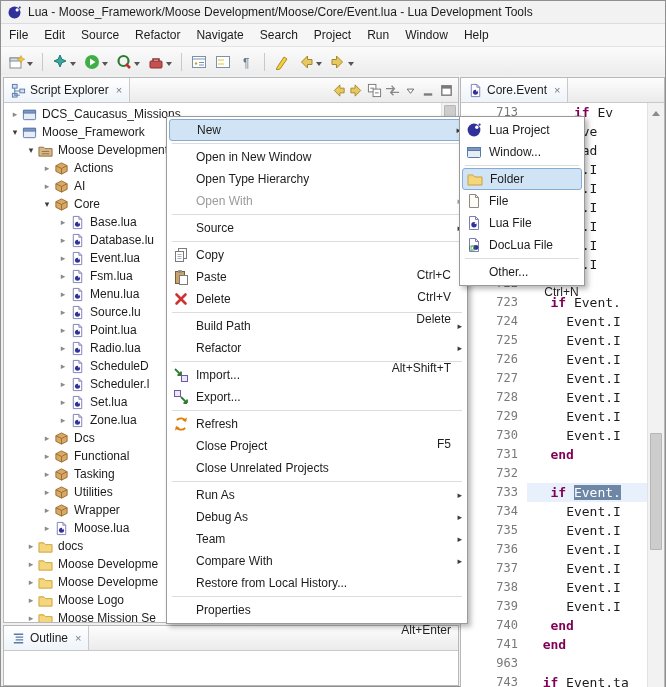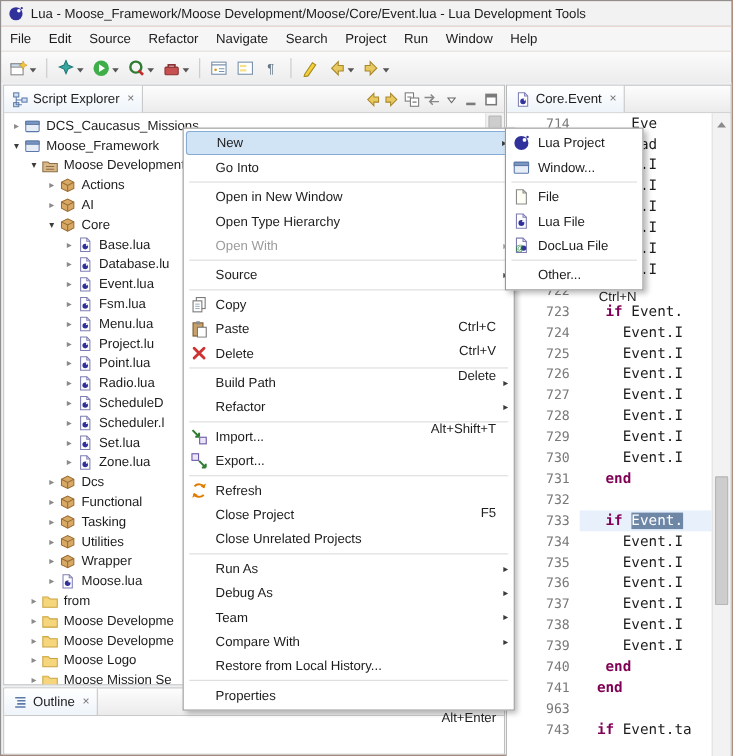--- a/index.html
+++ b/index.html
@@ -1,17 +1,17 @@
 <!DOCTYPE html>
 <html style="--kw: #7f0055; --selbg: #6f87a6; --selfg: #ffffff; --curline: #e8f1fb; --mhl: #d0e4f6; --mhlb: #86abd4; --ln: #787878;"><head>
 <meta charset="utf-8">
 <style>
   html,body{margin:0;padding:0;width:666px;height:687px;overflow:hidden;}
   body{font-family:"Liberation Sans",sans-serif;font-size:12px;color:#1c1c1c;background:#fff;}
-  #app{position:absolute;inset:0;background:#c2410c;border:1px solid #8f8f8f;box-sizing:border-box;}
+  #app{position:absolute;inset:0;background:#14b8a6;border:1px solid #8f8f8f;box-sizing:border-box;}
 
   .titlebar{height:22px;background:#f2f2f2;display:flex;align-items:center;gap:6px;padding:0 6px;border-bottom:1px solid #dcdcdc;white-space:nowrap;overflow:hidden;}
   .titlebar .ico svg{width:15px;height:15px;}
 
   .menubar{height:22px;background:#f6f6f6;display:flex;align-items:center;border-bottom:1px solid #e3e3e3;}
   .mi{padding:3px 8px;}
 
   .toolbar{height:29px;background:linear-gradient(#fbfbfb,#ececec);border-bottom:1px solid #cfcfcf;display:flex;align-items:center;padding:0 4px;}
   .tbtn{display:inline-flex;align-items:center;padding:2px;margin:0 1px;border:1px solid transparent;border-radius:2px;}
   .ico{display:inline-flex;}
@@ -394,21 +394,21 @@
           <div class="trow" style="padding-left: 52px;">
             <span class="tarrow">▸</span>
             <span class="ico">
               <svg viewBox="0 0 16 16">
                 <path d="M3.5 1.5 h6 l3 3 v10 h-9z" fill="#fff" stroke="#7d7db3"></path>
                 <path d="M9.5 1.5 v3 h3" fill="none" stroke="#7d7db3"></path>
                 <circle cx="8" cy="9.8" r="2.7" fill="#31319c"></circle>
                 <circle cx="9.5" cy="8.2" r=".9" fill="#fff"></circle>
               </svg>
             </span>
-            <span class="tlabel">Project.lu</span>
+            <span class="tlabel">Source.lu</span>
           </div>
           <div class="trow" style="padding-left: 52px;">
             <span class="tarrow">▸</span>
             <span class="ico">
               <svg viewBox="0 0 16 16">
                 <path d="M3.5 1.5 h6 l3 3 v10 h-9z" fill="#fff" stroke="#7d7db3"></path>
                 <path d="M9.5 1.5 v3 h3" fill="none" stroke="#7d7db3"></path>
                 <circle cx="8" cy="9.8" r="2.7" fill="#31319c"></circle>
                 <circle cx="9.5" cy="8.2" r=".9" fill="#fff"></circle>
               </svg>
@@ -538,21 +538,21 @@
             <span class="tlabel">Moose.lua</span>
           </div>
           <div class="trow" style="padding-left: 20px;">
             <span class="tarrow">▸</span>
             <span class="ico">
               <svg viewBox="0 0 16 16">
                 <path d="M1 4 h5 l2 2 h7 v8 H1z" fill="#f6d67c" stroke="#c9a23f"></path>
                 <path d="M1 4 h5 l1.2 1.2 H1z" fill="#e8bf5e"></path>
               </svg>
             </span>
-            <span class="tlabel">from</span>
+            <span class="tlabel">docs</span>
           </div>
           <div class="trow" style="padding-left: 20px;">
             <span class="tarrow">▸</span>
             <span class="ico">
               <svg viewBox="0 0 16 16">
                 <path d="M1 4 h5 l2 2 h7 v8 H1z" fill="#f6d67c" stroke="#c9a23f"></path>
                 <path d="M1 4 h5 l1.2 1.2 H1z" fill="#e8bf5e"></path>
               </svg>
             </span>
             <span class="tlabel">Moose Developme</span>
@@ -617,20 +617,24 @@
                 <path d="M9.5 1.5 v3 h3" fill="none" stroke="#7d7db3"></path>
                 <circle cx="8" cy="9.8" r="2.7" fill="#31319c"></circle>
                 <circle cx="9.5" cy="8.2" r=".9" fill="#fff"></circle>
               </svg>
             </span>
           <span>Core.Event</span>
           <span class="close">×</span>
         </div>
       </div>
       <div class="codearea" id="code">
+          <div class="cline">
+            <span class="ln">713</span>
+            <span class="ct" style="padding-left: 6ch;"><span class="kw">if</span><span> Ev</span></span>
+          </div>
           <div class="cline">
             <span class="ln">714</span>
             <span class="ct" style="padding-left: 6ch;"><span>Eve</span></span>
           </div>
           <div class="cline">
             <span class="ln">715</span>
             <span class="ct" style="padding-left: 7ch;"><span>ad</span></span>
           </div>
           <div class="cline">
             <span class="ln">716</span>
@@ -753,24 +757,20 @@
     </div>
 
   </div>
 
   <div class="menu" id="ctx">
       <div class="mitem hl">
         <span class="mico"></span>
         <span class="mlabel">New</span>
         <span class="marrow">▸</span>
       </div>
-      <div class="mitem">
-        <span class="mico"></span>
-        <span class="mlabel">Go Into</span>
-      </div>
       <div class="msep"></div>
       <div class="mitem">
         <span class="mico"></span>
         <span class="mlabel">Open in New Window</span>
       </div>
       <div class="mitem">
         <span class="mico"></span>
         <span class="mlabel">Open Type Hierarchy</span>
       </div>
       <div class="mitem dis">
@@ -914,20 +914,29 @@
       <div class="mitem">
         <span class="mico">
           <svg viewBox="0 0 16 16">
             <rect x="1.5" y="3.5" width="13" height="10" rx="1" fill="#e7edf7" stroke="#5b79a8"></rect>
             <rect x="1.5" y="3.5" width="13" height="3" fill="#7c96c2" stroke="#5b79a8"></rect>
           </svg>
         </span>
         <span class="mlabel">Window...</span>
       </div>
       <div class="msep"></div>
+      <div class="mitem hl">
+        <span class="mico">
+          <svg viewBox="0 0 16 16">
+            <path d="M1 4 h5 l2 2 h7 v8 H1z" fill="#f6d67c" stroke="#c9a23f"></path>
+            <path d="M1 4 h5 l1.2 1.2 H1z" fill="#e8bf5e"></path>
+          </svg>
+        </span>
+        <span class="mlabel">Folder</span>
+      </div>
       <div class="mitem">
         <span class="mico">
           <svg viewBox="0 0 16 16">
             <path d="M3.5 1.5 h6 l3 3 v10 h-9z" fill="#fffef5" stroke="#8a8a8a"></path>
             <path d="M9.5 1.5 v3 h3" fill="none" stroke="#8a8a8a"></path>
           </svg>
         </span>
         <span class="mlabel">File</span>
       </div>
       <div class="mitem">

